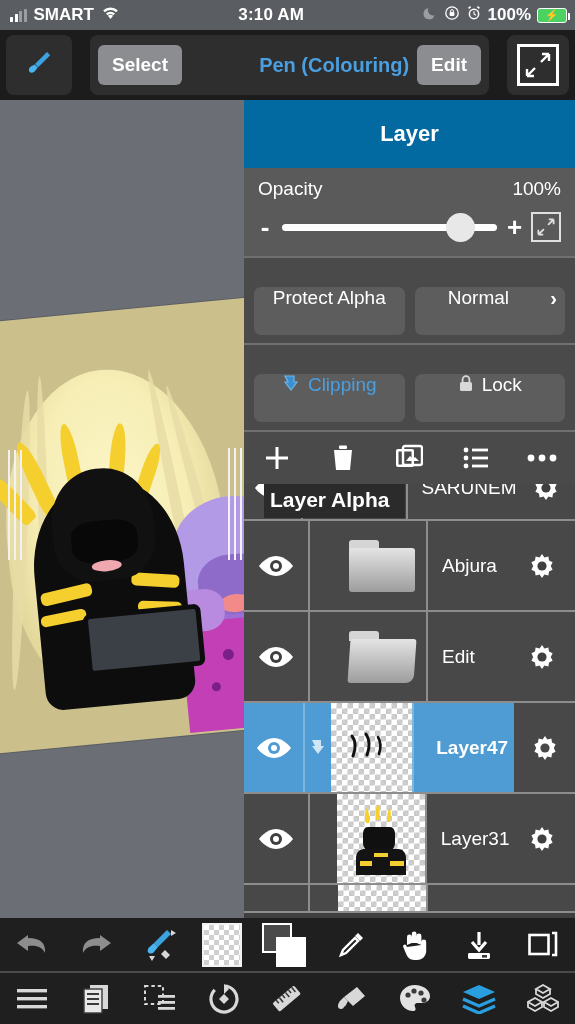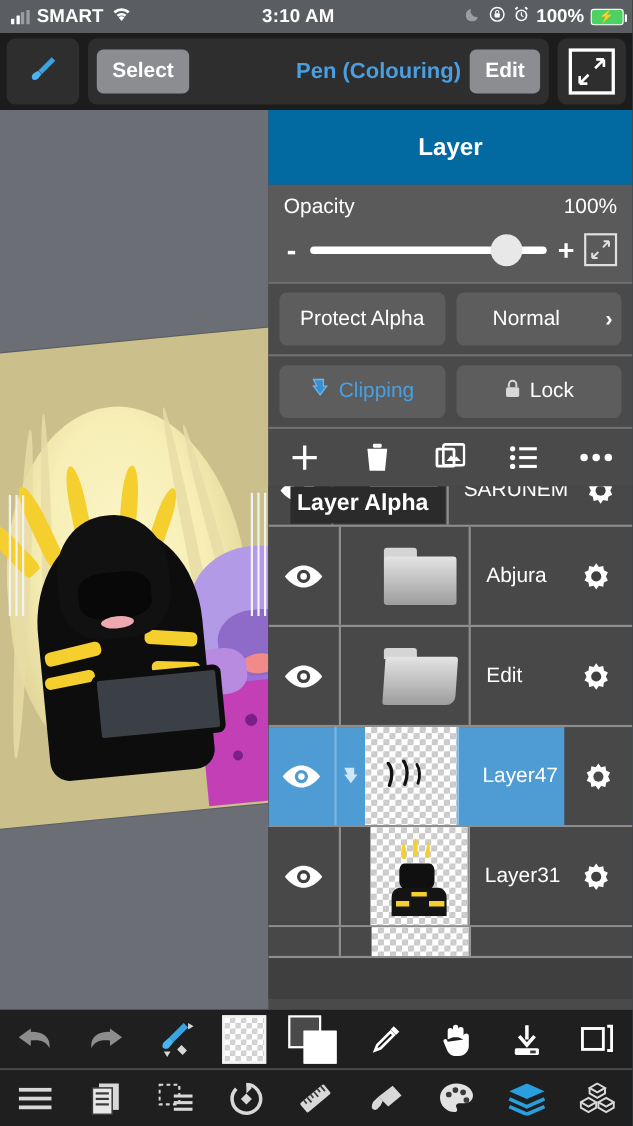--- a/index.html
+++ b/index.html
@@ -31,21 +31,21 @@
     width:30px; height:15px; border:1.5px solid #fff; border-radius:3px;
     background:#4cd263; position:relative; display:flex; align-items:center; justify-content:center;
   }
   .battery:after { content:""; position:absolute; right:-4px; top:4px; width:2.5px; height:7px; background:#fff; border-radius:0 1px 1px 0; }
   .bolt { font-size:11px; color:#1a1a1a; line-height:1; }
 
   
   .toolbar {
     position:absolute; top:30px; left:0; width:575px; height:70px;
     background:#1c1c1c; display:flex; align-items:center;
-    padding:0 6px; gap:8px;
+    padding:0 6px; gap:18px;
   }
   .tb-brush {
     width:66px; height:60px; background:#2e2e2e; border-radius:8px;
     display:flex; align-items:center; justify-content:center;
   }
   .tb-mid {
     flex:1; height:60px; background:#2e2e2e; border-radius:8px;
     display:flex; align-items:center; padding:0 8px; gap:8px;
   }
   .tb-btn {
@@ -127,22 +127,22 @@
   .knob { position:absolute; right:22px; top:-11px; width:29px; height:29px; background:#e8e8e8; border-radius:50%; }
   .op-expand { width:30px; height:30px; border:2.5px solid #e0e0e0; display:flex; align-items:center; justify-content:center; }
 
   .mode-row, .lock-row {
     display:flex; gap:10px; padding:8px 10px; background:#4a4a4a;
   }
   .mode-row { border-top:2px solid #707070; }
   .lock-row { border-top:2px solid #707070; border-bottom:2px solid #707070; }
   .pbtn {
     flex:1; background:#5d5d5d; border-radius:7px; height:48px;
-    display:flex; align-items:center; justify-content:center; gap:8px;
-    color:#fff; font-size:19px;
+    display:flex; align-items:flex-start; justify-content:center; gap:8px;
+    color:#fff; font-size:19px;margin-top:21px;
   }
   .pbtn.blue { color:#4a9fe0; }
   .chev { font-size:20px; font-weight:bold; margin-left:auto; margin-right:8px; }
   .mode-label { flex:1; text-align:center; }
 
   .action-row {
     display:flex; align-items:center; justify-content:space-around;
     height:52px; background:#4a4a4a;
   }
   .act-ico { color:#fff; display:flex; align-items:center; justify-content:center; width:40px; height:40px; }
@@ -170,21 +170,21 @@
   }
   .lrow.sel .thumb { border-right-color:#7ab6e0; }
   .thumb-inner { width:76px; height:76px; display:flex; align-items:center; justify-content:center; position:relative; }
   .checker {
     background-image:
       linear-gradient(45deg,#c9c9c9 25%,transparent 25%,transparent 75%,#c9c9c9 75%),
       linear-gradient(45deg,#c9c9c9 25%,#fff 25%,#fff 75%,#c9c9c9 75%);
     background-size:11px 11px; background-position:0 0,5.5px 5.5px; background-color:#fff;
   }
   .lname { flex:1; display:flex; align-items:center; padding-left:14px; color:#fff; font-size:19px; }
-  .lrow.sel .lname { font-weight:normal; padding-left:22px; padding-right:6px; line-height:1.05; }
+  .lrow.sel .lname { font-weight:bold; padding-left:22px; padding-right:6px; line-height:1.05; }
   .gear { width:66px; display:flex; align-items:center; justify-content:center; }
   .lrow.sel .gear { background:#484848; }
   .folder { width:66px; height:52px; position:relative; }
   .folder .tab { position:absolute; left:0; top:0; width:30px; height:10px; background:#d5d5d5; border-radius:3px 3px 0 0; }
   .folder .body { position:absolute; left:0; top:8px; width:66px; height:44px;
     background:linear-gradient(#e4e4e4,#9d9d9d); border-radius:3px; }
   .folder.open .body { border-radius:3px 3px 8px 3px; transform:skewX(-4deg); }
   .page-thumb { width:62px; height:48px; background:linear-gradient(#e9e9e9,#a8a8a8); border-radius:3px; }
   .row-partial { height:28px; }
 

